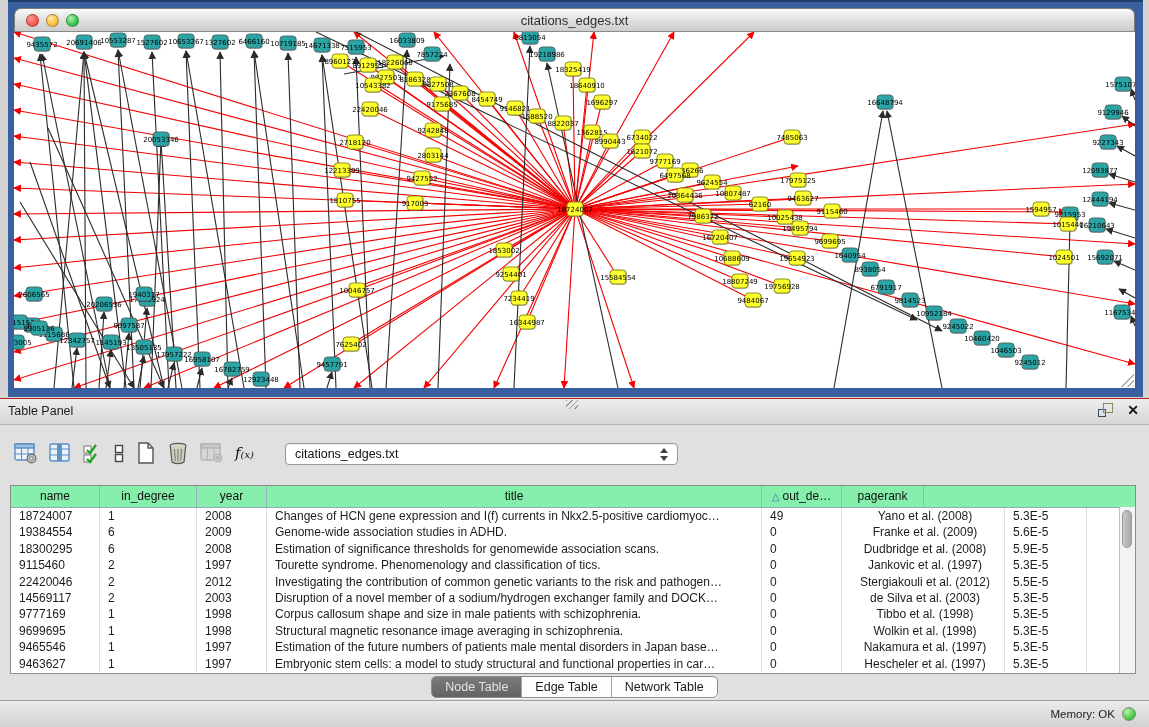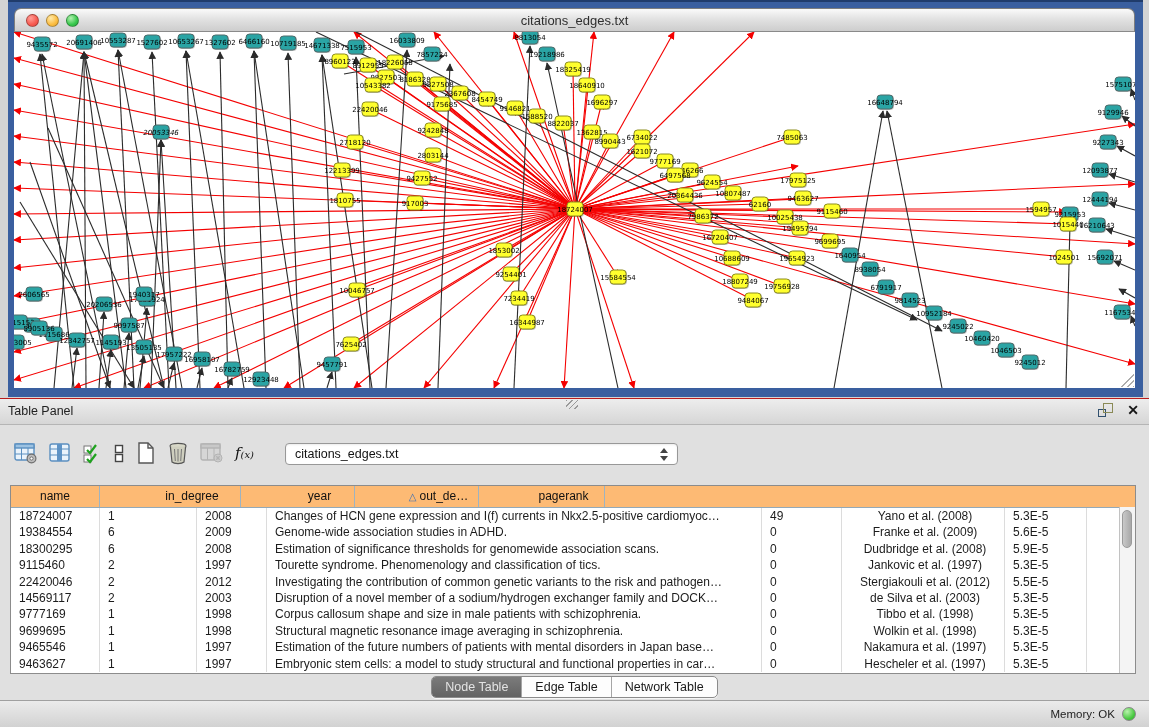--- a/index.html
+++ b/index.html
@@ -78,21 +78,21 @@
   .combo .val{position:absolute;left:9px;top:3px;font-size:12.5px;color:#111;}
   .combo .stepper{position:absolute;right:8px;top:3px;width:9px;height:15px;}
   .combo .stepper i{position:absolute;left:0;width:0;height:0;border-left:4.5px solid transparent;border-right:4.5px solid transparent;}
   .combo .stepper .up{top:1px;border-bottom:5px solid #444;}
   .combo .stepper .dn{bottom:1px;border-top:5px solid #444;}
   
   .card{
     position:absolute;left:10px;top:86px;width:1126px;height:189px;
     background:#fff;border:1px solid #8c8c8c;box-sizing:border-box;overflow:hidden;
   }
-  .thead{display:flex;height:21px;background:#fdba74;border-bottom:1px solid #93a9b8;gap:44px;}
+  .thead{display:flex;height:21px;background:#86efac;border-bottom:1px solid #93a9b8;}
   .th{
     box-sizing:border-box;border-right:1px solid #9db3c2;
     font-size:12px;color:#111;text-align:center;line-height:20px;
     overflow:hidden;white-space:nowrap;
   }
   .th .sort{color:#3b6fb5;font-size:10px;margin-right:3px;}
   .tbody{position:relative;}
   .tr{display:flex;height:16.4px;}
   .td{
     box-sizing:border-box;border-right:1px solid #dcdcdc;
@@ -341,21 +341,21 @@
       </div>
       <div class="gnode t" style="left: 418px; top: 22px;">
         <span class="lbl">7857224</span>
       </div>
       <div class="gnode t" style="left: 516px; top: 5px;">
         <span class="lbl">8813054</span>
       </div>
       <div class="gnode t" style="left: 533px; top: 22px;">
         <span class="lbl">19218986</span>
       </div>
-      <div class="gnode t" style="left: 147px; top: 100px; font-style: italic;">
+      <div class="gnode t" style="left: 147px; top: 107px;">
         <span class="lbl">20053346</span>
       </div>
       <div class="gnode t" style="left: 871px; top: 70px;">
         <span class="lbl">16648794</span>
       </div>
       <div class="gnode t" style="left: 1109px; top: 52px;">
         <span class="lbl">15751074</span>
       </div>
       <div class="gnode t" style="left: 1099px; top: 80px;">
         <span class="lbl">9129946</span>
@@ -730,20 +730,21 @@
           <i class="dn"></i>
         </span>
     </div>
   </div>
 
   <div class="card">
     <div class="thead" id="thead">
         <div class="th" style="width: 89px;">name</div>
         <div class="th" style="width: 97px;">in_degree</div>
         <div class="th" style="width: 70px;">year</div>
+        <div class="th" style="width: 495px;">title</div>
         <div class="th" style="width: 80px;"><span class="sort">△</span>out_de…</div>
         <div class="th" style="width: 82px;">pagerank</div>
       </div>
     <div class="tbody" id="tbody">
         <div class="tr">
           <div class="td" style="width: 89px;">18724007</div>
           <div class="td" style="width: 97px;">1</div>
           <div class="td" style="width: 70px;">2008</div>
           <div class="td" style="width: 495px;">Changes of HCN gene expression and I(f) currents in Nkx2.5-positive cardiomyoc…</div>
           <div class="td" style="width: 80px;">49</div>
@@ -810,21 +811,21 @@
           <div class="td" style="width: 70px;">1998</div>
           <div class="td" style="width: 495px;">Structural magnetic resonance image averaging in schizophrenia.</div>
           <div class="td" style="width: 80px;">0</div>
           <div class="td center" style="width: 163px;">Wolkin et al. (1998)</div>
           <div class="td" style="width: 82px;">5.3E-5</div>
         </div>
         <div class="tr">
           <div class="td" style="width: 89px;">9465546</div>
           <div class="td" style="width: 97px;">1</div>
           <div class="td" style="width: 70px;">1997</div>
-          <div class="td" style="width: 495px;">Estimation of the future numbers of patients with mental disorders in Japan base…</div>
+          <div class="td" style="width: 495px;">Estimation of the future numbers of patients male mental disorders in Japan base…</div>
           <div class="td" style="width: 80px;">0</div>
           <div class="td center" style="width: 163px;">Nakamura et al. (1997)</div>
           <div class="td" style="width: 82px;">5.3E-5</div>
         </div>
         <div class="tr">
           <div class="td" style="width: 89px;">9463627</div>
           <div class="td" style="width: 97px;">1</div>
           <div class="td" style="width: 70px;">1997</div>
           <div class="td" style="width: 495px;">Embryonic stem cells: a model to study structural and functional properties in car…</div>
           <div class="td" style="width: 80px;">0</div>

